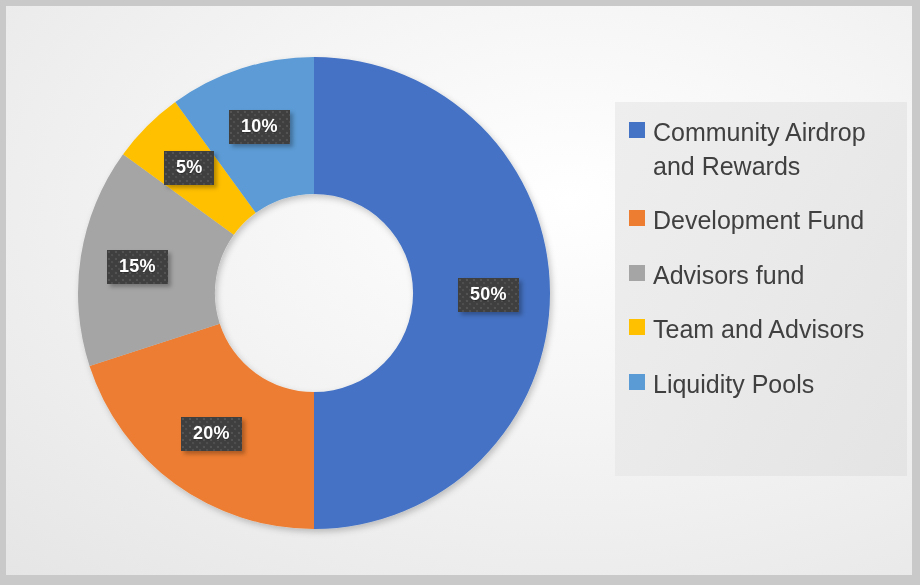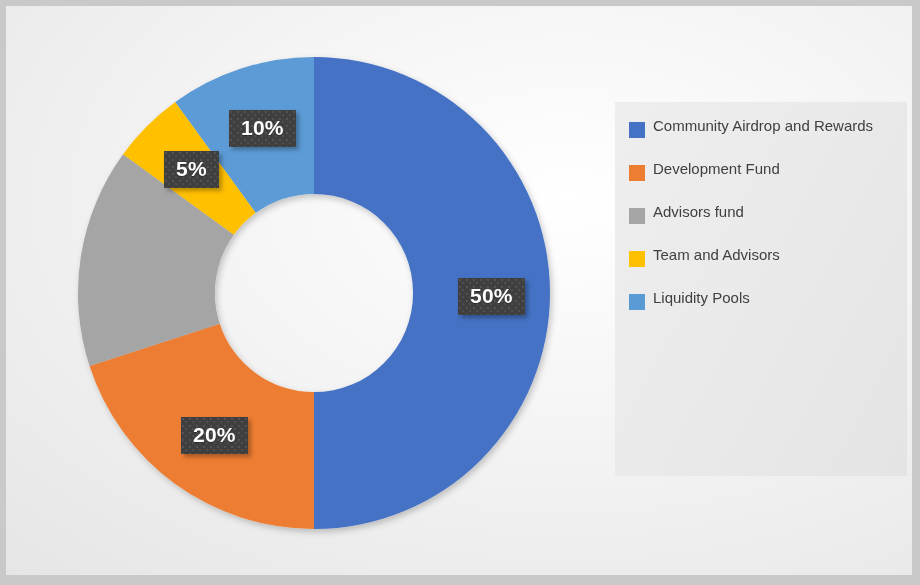--- a/index.html
+++ b/index.html
@@ -48,21 +48,21 @@
   }
 
   
   .data-label {
     position: absolute;
     display: flex;
     align-items: center;
     justify-content: center;
     color: #ffffff;
     font-weight: bold;
-    font-size: 21px;
+    font-size: 18px;
     line-height: 1;
     letter-spacing: 0.2px;
     padding: 7px 12px 9px 12px;
     background-color: #3f3f3f;
     background-image:
       radial-gradient(circle at 25% 25%, rgba(255,255,255,0.10) 1.1px, transparent 1.3px),
       radial-gradient(circle at 75% 75%, rgba(255,255,255,0.08) 1.1px, transparent 1.3px);
     background-size: 7px 7px, 7px 7px;
     box-shadow: 3px 3px 4px rgba(0,0,0,0.28);
     white-space: nowrap;
@@ -95,21 +95,21 @@
   }
   .legend-item:last-child { margin-bottom: 14px; }
   .legend-swatch {
     width: 16px;
     height: 16px;
     flex: 0 0 16px;
     margin-top: 6px;
     margin-right: 8px;
   }
   .legend-label {
-    font-size: 15px;
+    font-size: 25px;
     line-height: 1.34;
     color: #404040;
     max-width: 250px;
   }
 </style>
 </head>
 <body>
 
 <div id="chart-frame">
   <div id="plot-surface">
@@ -129,20 +129,23 @@
             <path d="M 97.2826804589763 45.071989327512426 A 236 236 0 0 1 235.99999999999994 0 L 235.99999999999997 136.88 A 99.11999999999999 99.11999999999999 0 0 0 177.73872579277005 155.8102355175552 Z" fill="#5B9BD5"></path>
           </g>
       </svg>
     </div>
 
     <div class="data-label dl-50">
       <span>50%</span>
     </div>
     <div class="data-label dl-20">
       <span>20%</span>
+    </div>
+    <div class="data-label dl-15">
+      <span>15%</span>
     </div>
     <div class="data-label dl-5">
       <span>5%</span>
     </div>
     <div class="data-label dl-10">
       <span>10%</span>
     </div>
 
     <div id="legend">
         <div class="legend-item">

